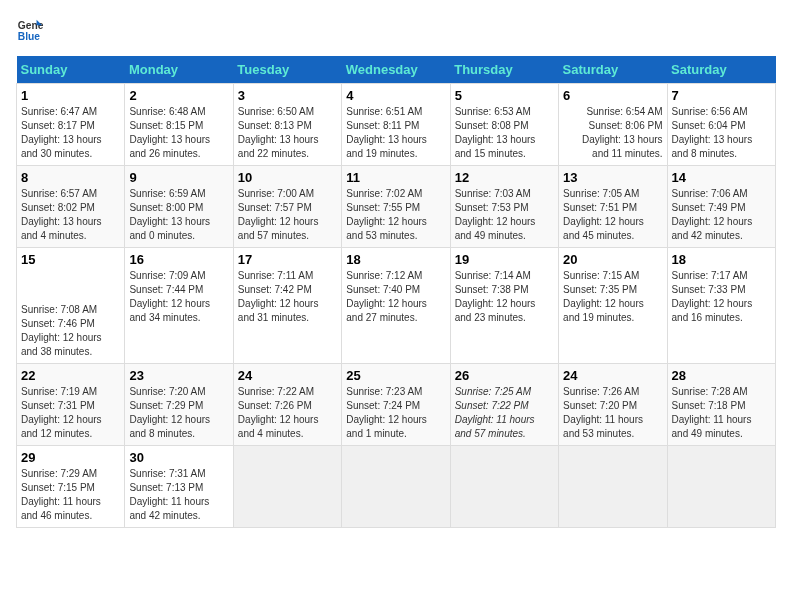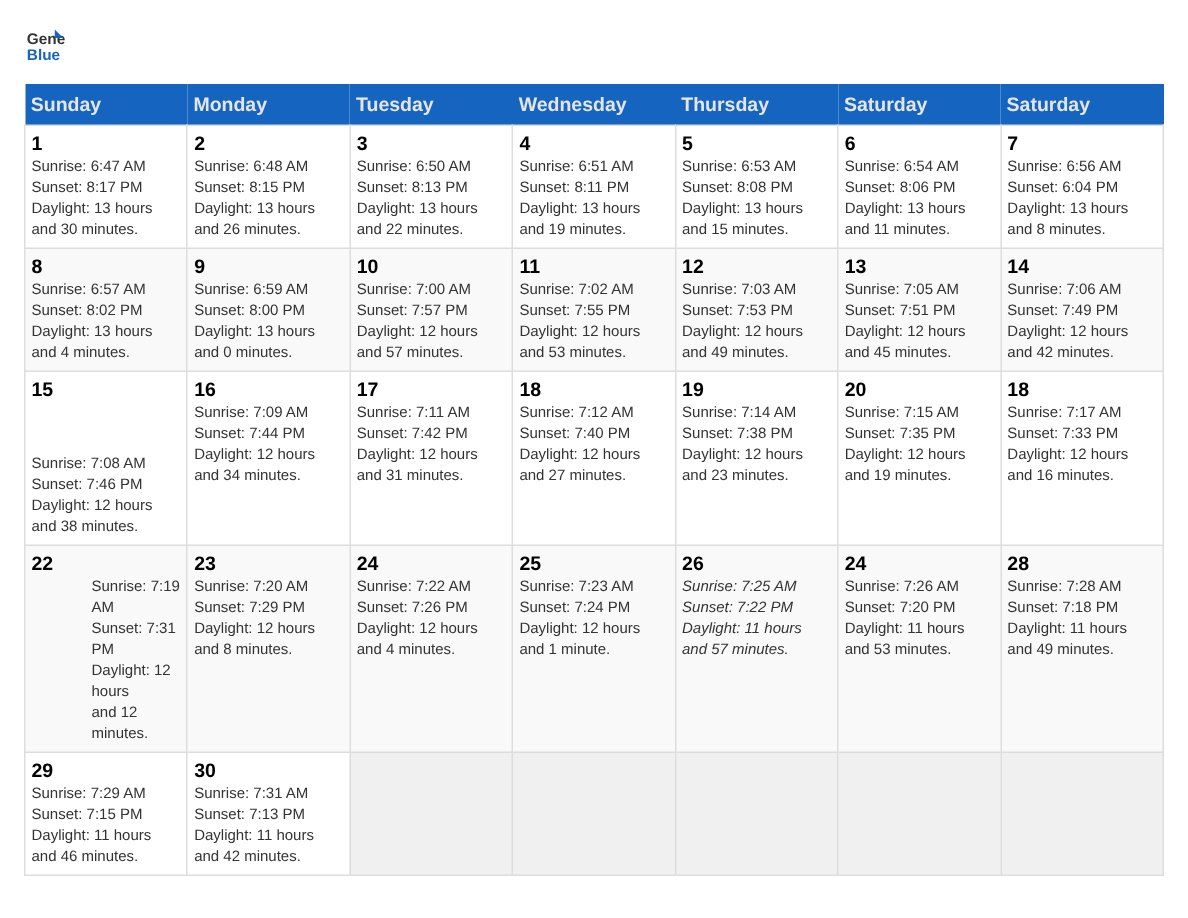--- a/index.html
+++ b/index.html
@@ -35,21 +35,21 @@
       font-size: 14px;
       color: #555;
     }
     table {
       width: 100%;
       border-collapse: collapse;
       font-size: 11px;
     }
     thead th {
       background: #1565c0;
-      color: #e5e5e5;
+      color: #5eead4;
       padding: 6px 4px;
       text-align: left;
       font-size: 13px;
       font-weight: bold;
       margin-left: 16px;
     }
     tbody td {
       vertical-align: top;
       padding: 4px;
       border: 1px solid #ddd;
@@ -136,21 +136,21 @@
         </td>
         <td>
           <span class="day-num">5</span>
           <div class="day-info" style="white-space: pre-line;">Sunrise: 6:53 AM
 Sunset: 8:08 PM
 Daylight: 13 hours
 and 15 minutes.</div>
         </td>
         <td>
           <span class="day-num">6</span>
-          <div class="day-info" style="white-space: pre-line;">Sunrise: 6:54 AM
+          <div class="day-info" style="white-space: pre-line; text-align: right;">Sunrise: 6:54 AM
 Sunset: 8:06 PM
 Daylight: 13 hours
 and 11 minutes.</div>
         </td>
         <td>
           <span class="day-num">7</span>
           <div class="day-info" style="white-space: pre-line;">Sunrise: 6:56 AM
 Sunset: 6:04 PM
 Daylight: 13 hours
 and 8 minutes.</div>
@@ -254,21 +254,21 @@
           <span class="day-num">18</span>
           <div class="day-info" style="white-space: pre-line;">Sunrise: 7:17 AM
 Sunset: 7:33 PM
 Daylight: 12 hours
 and 16 minutes.</div>
         </td>
       </tr>
       <tr>
         <td>
           <span class="day-num">22</span>
-          <div class="day-info" style="white-space: pre-line; margin-left: 40px;">Sunrise: 7:19 AM
+          <div class="day-info" style="white-space: pre-line;">Sunrise: 7:19 AM
 Sunset: 7:31 PM
 Daylight: 12 hours
 and 12 minutes.</div>
         </td>
         <td>
           <span class="day-num">23</span>
           <div class="day-info" style="white-space: pre-line;">Sunrise: 7:20 AM
 Sunset: 7:29 PM
 Daylight: 12 hours
 and 8 minutes.</div>

